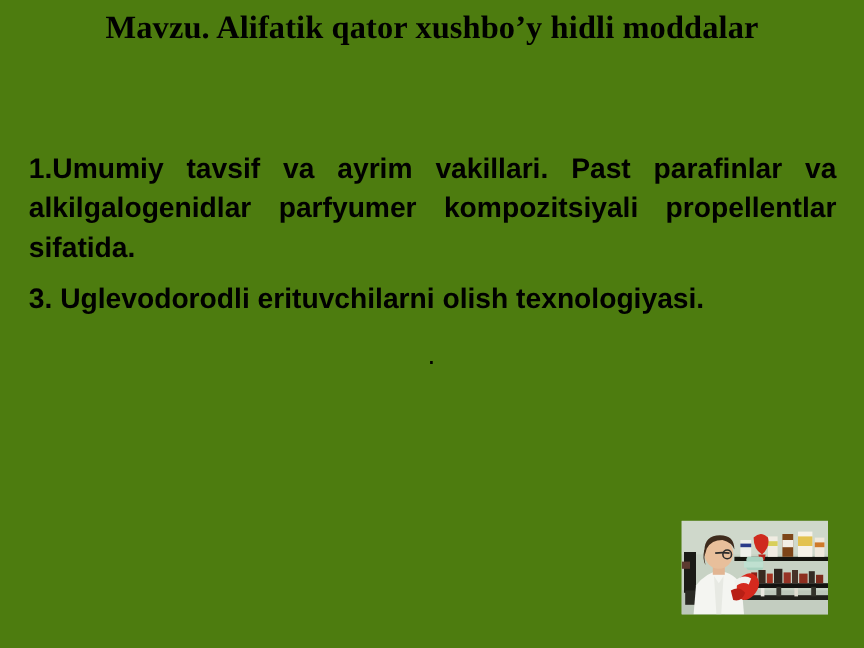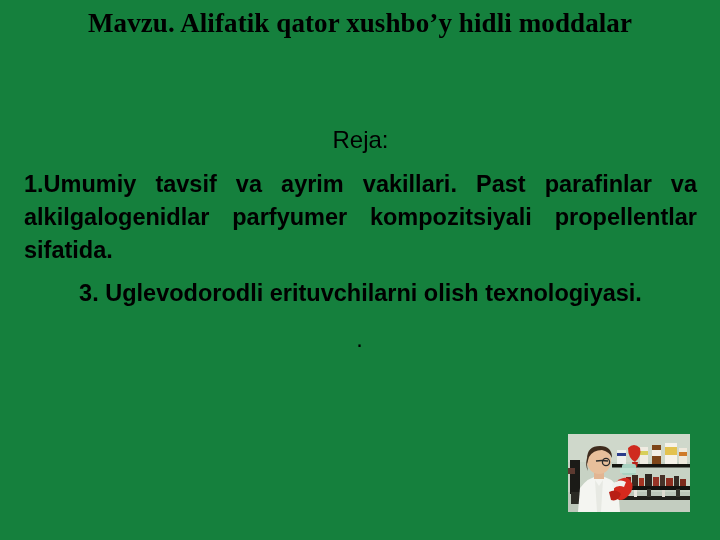--- a/index.html
+++ b/index.html
@@ -11,21 +11,21 @@
     height: 540px;
     background: #ffffff;
     font-family: "Liberation Sans", sans-serif;
     color: #000000;
     overflow: hidden;
   }
   .slide {
     position: relative;
     width: 720px;
     height: 540px;
-    background: #15803d;
+    background: #4d7c0f;
     box-sizing: border-box;
   }
 
   
   .title-block {
     position: absolute;
     left: 30px;
     top: 6px;
     width: 660px;
     text-align: center;
@@ -59,21 +59,21 @@
     text-justify: inter-word;
     font-size: 23.5px;
     line-height: 33px;
     color: #000000;
     margin: 0 0 10px 0;
     -webkit-hyphens: none;
     hyphens: none;
     font-weight: bold;
   }
   .para.last-line-natural {
-    text-align: center;
+    text-align: left;
   }
   .dot-line {
     text-align: center;
     font-size: 23.5px;
     line-height: 30px;
     color: #000000;
     margin: 14px 0 0 0;
     padding-right: 2px;
   }
 
@@ -97,21 +97,20 @@
 <body>
 
 <div class="slide">
 
   <div class="title-block">
     <span class="title-text">Mavzu. Alifatik qator xushbo’y hidli moddalar</span>
   </div>
 
   <div class="body-block">
 
-    <p class="reja-line">Reja:</p>
 
     <p class="para">1.Umumiy tavsif va ayrim vakillari. Past parafinlar va alkilgalogenidlar parfyumer kompozitsiyali propellentlar sifatida.</p>
 
 
     <p class="para last-line-natural">3. Uglevodorodli erituvchilarni olish texnologiyasi.</p>
 
     <p class="dot-line">.</p>
   </div>
 
   <div class="photo">

